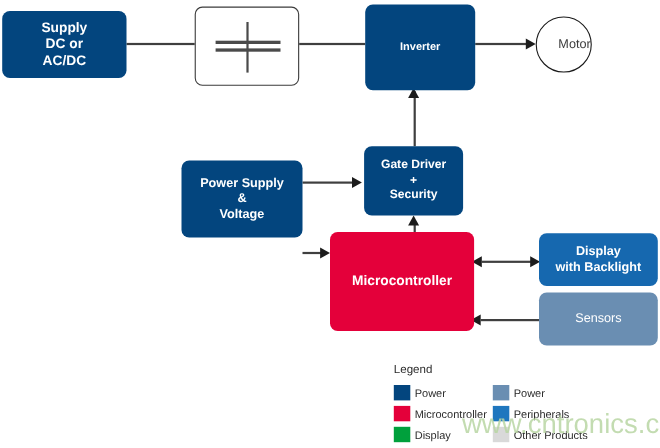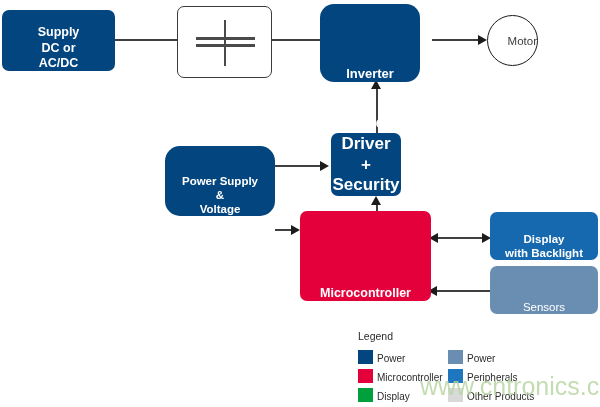--- a/index.html
+++ b/index.html
@@ -14,21 +14,21 @@
     position: relative;
     width: 600px;
     height: 407px;
     background: #ffffff;
     overflow: hidden;
   }
   .block {
     position: absolute;
     border-radius: 7px;
     display: flex;
-    align-items: flex-end;
+    align-items: center;
     justify-content: center;
     text-align: center;
     color: #ffffff;
     font-weight: bold;
     line-height: 1.22;
     box-sizing: border-box;
   }
   .block-power      { background: #03457E; }
   .block-mcu        { background: #E4003A; }
   .block-peripheral { background: #1668AF; }
@@ -172,37 +172,37 @@
       <div>AC/DC</div>
     </div>
   </div>
 
   <div class="cap-box" style="left:177px; top:6px; width:95px; height:72px;">
     <div class="cap-vline" style="left:46px; top:13px; height:46px;"></div>
     <div class="cap-hline" style="left:18px; top:30px; width:59px;"></div>
     <div class="cap-hline" style="left:18px; top:37px; width:59px;"></div>
   </div>
 
-  <div class="block block-power" style="left:320px; top:4px; width:100px; height:78px; font-size:13px;border-radius:14px;">
+  <div class="block block-power" style="left:332px; top:4px; width:100px; height:78px; font-size:10px;">
     <span>Inverter</span>
   </div>
 
   <div class="motor-circle" style="left:487px; top:15px; width:51px; height:51px; font-size:11.5px;">
     <span>Motor</span>
   </div>
 
-  <div class="block block-power" style="left:331px; top:133px; width:70px; height:63px; font-size:17px;">
+  <div class="block block-power" style="left:331px; top:133px; width:90px; height:63px; font-size:11px;">
     <div>
       <div>Gate Driver</div>
       <div>+</div>
       <div>Security</div>
     </div>
   </div>
 
-  <div class="block block-power" style="left:165px; top:146px; width:110px; height:70px; font-size:11.5px;border-radius:15px;">
+  <div class="block block-power" style="left:165px; top:146px; width:110px; height:70px; font-size:11.5px;">
     <div>
       <div>Power Supply</div>
       <div>&amp;</div>
       <div>Voltage</div>
     </div>
   </div>
 
   <div class="block block-mcu" style="left:300px; top:211px; width:131px; height:90px; font-size:12.5px;">
     <span>Microcontroller</span>
   </div>

